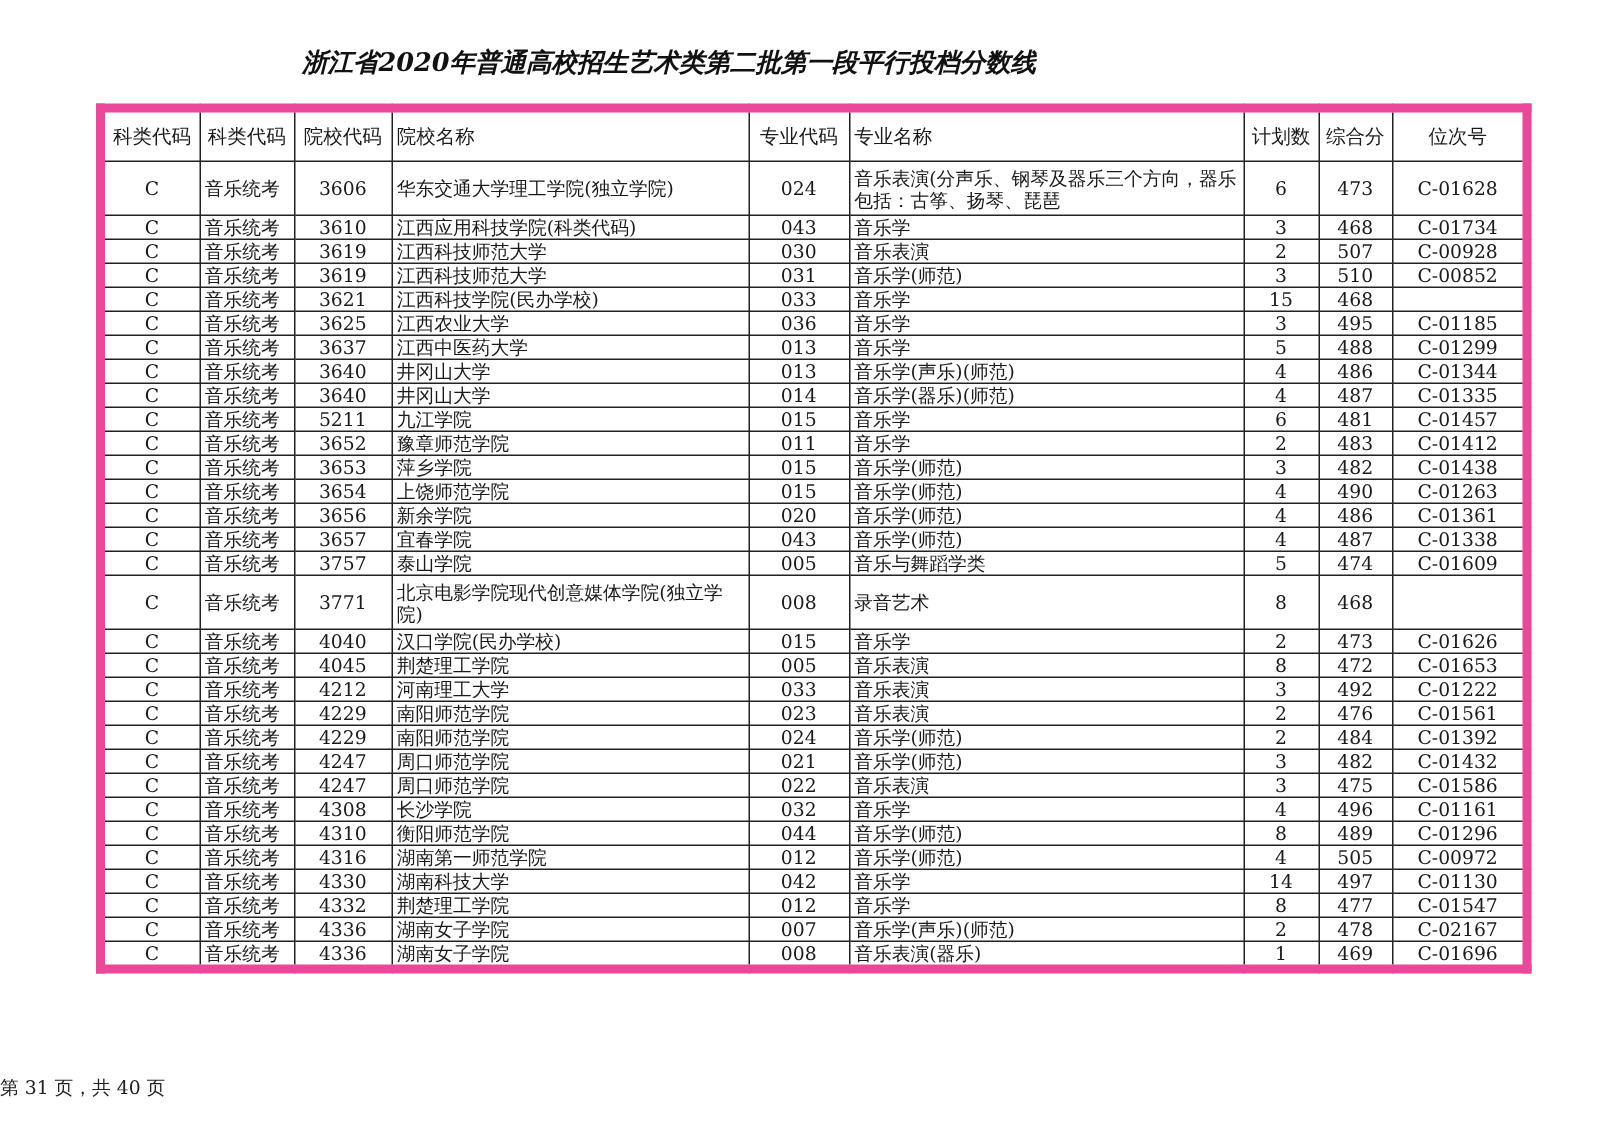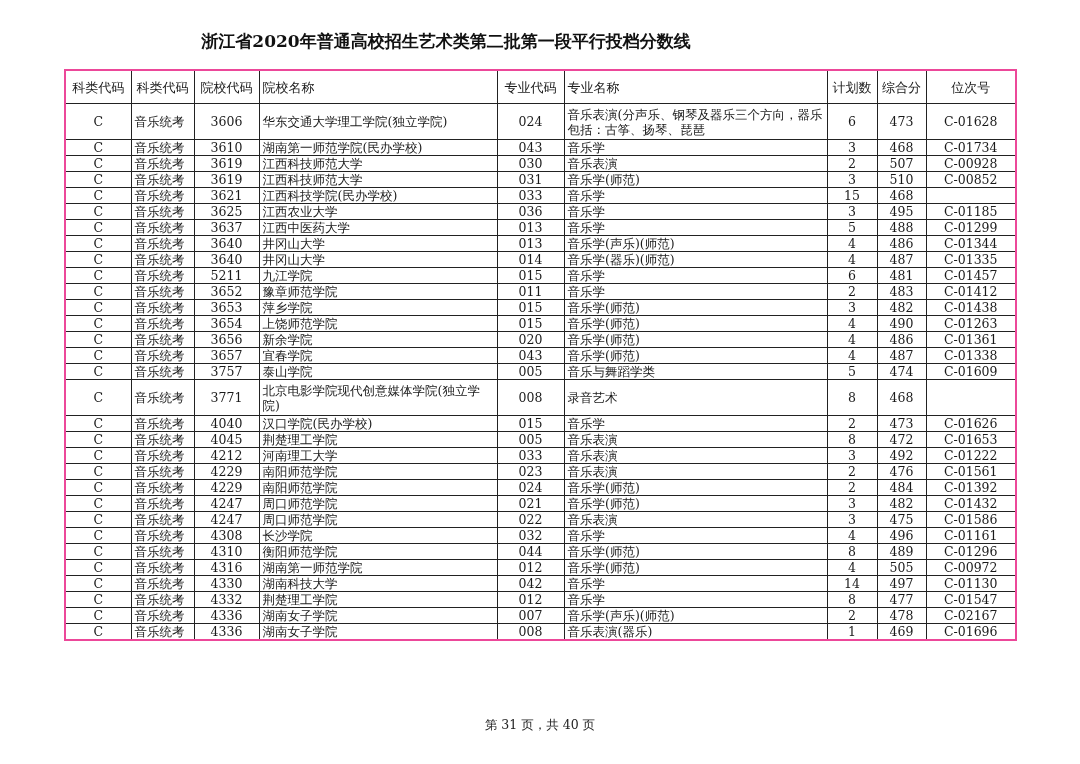--- a/index.html
+++ b/index.html
@@ -5,39 +5,40 @@
   html, body { margin: 0; padding: 0; background: #ffffff; }
   body {
     width: 1080px; height: 764px; position: relative; overflow: hidden;
     font-family: "DejaVu Serif", "Liberation Serif", serif;
     color: #1a1a1a;
   }
   .title {
     position: absolute; left: 0; width: 892px; top: 30px;
     text-align: center; font-size: 17px; font-weight: bold; letter-spacing: 0px;
     color: #111;
+    font-style: italic;
   }
   .tbl {
     position: absolute; left: 64px; top: 69px;
     border-collapse: collapse; table-layout: fixed;
-    border: 2px solid #ec4899;
+    border: 6px solid #ec4899;
     font-size: 12.5px;
   }
   .tbl th, .tbl td {
     border: 1px solid #222; padding: 0 3px; line-height: 15px;
     overflow: hidden; white-space: nowrap; font-weight: normal;
   }
   .tbl th { height: 32px; font-size: 13px; }
   .tbl td { height: 15px; }
   .tbl tr.tall td { height: 35px; white-space: normal; }
   .c { text-align: center; }
   .l { text-align: left; }
   .footer {
     position: absolute; left: 0; width: 1080px; top: 717px;
-    text-align: center; font-size: 12.5px; color: #222;
+    text-align: left; font-size: 12.5px; color: #222;
   }
 </style>
 </head>
 <body>
 
 <div class="title">浙江省2020年普通高校招生艺术类第二批第一段平行投档分数线</div>
 
 <table class="tbl">
   <colgroup>
     <col style="width:66px">
@@ -72,21 +73,21 @@
         <td class="c">024</td>
         <td class="l">音乐表演(分声乐、钢琴及器乐三个方向，器乐包括：古筝、扬琴、琵琶</td>
         <td class="c">6</td>
         <td class="c">473</td>
         <td class="c">C-01628</td>
       </tr>
       <tr>
         <td class="c">C</td>
         <td class="l">音乐统考</td>
         <td class="c">3610</td>
-        <td class="l">湖南第一师范学院(民办学校)</td>
+        <td class="l">江西应用科技学院(科类代码)</td>
         <td class="c">043</td>
         <td class="l">音乐学</td>
         <td class="c">3</td>
         <td class="c">468</td>
         <td class="c">C-01734</td>
       </tr>
       <tr>
         <td class="c">C</td>
         <td class="l">音乐统考</td>
         <td class="c">3619</td>

